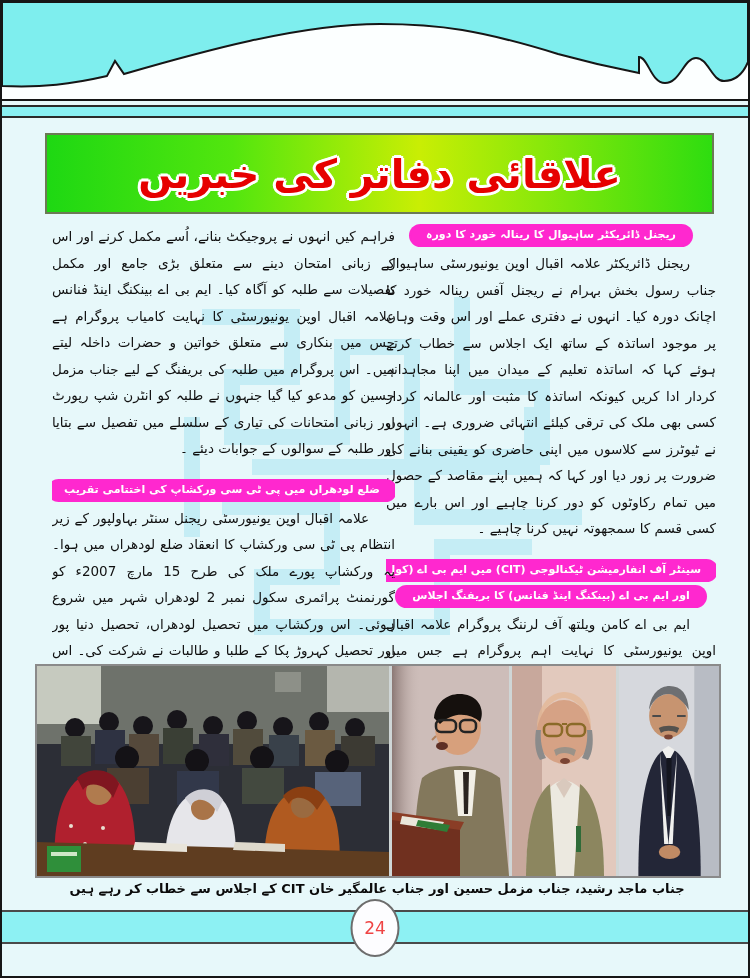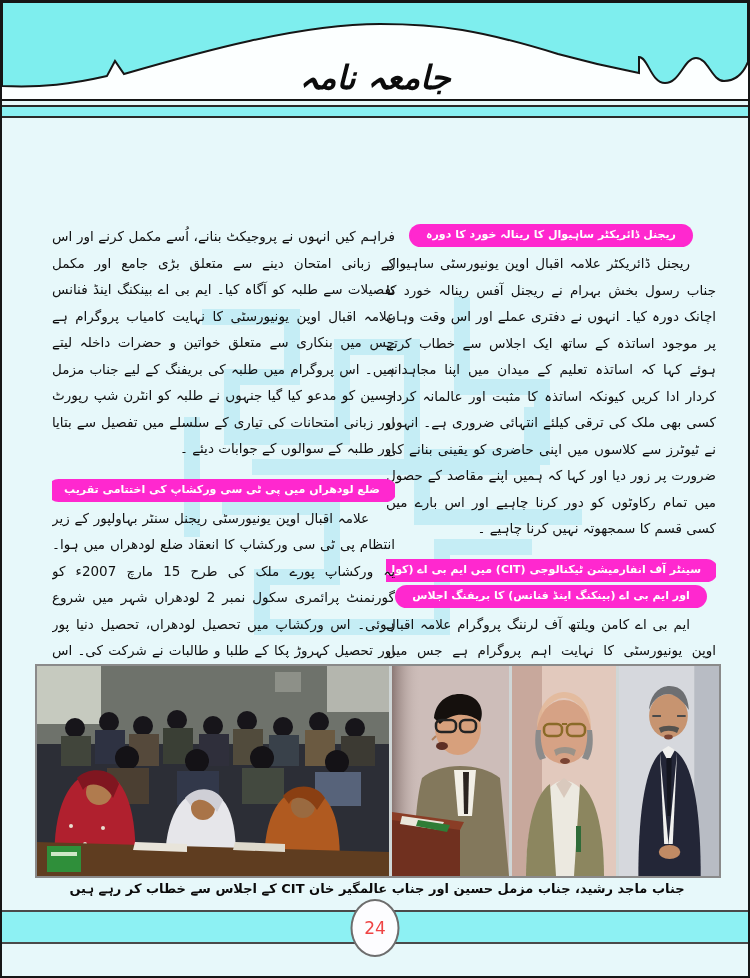--- a/index.html
+++ b/index.html
@@ -87,25 +87,27 @@
 
   <div class="masthead">
     <svg width="746" height="97" viewBox="0 0 746 97" preserveAspectRatio="none">
       <path d="M0,0 L746,0 L746,60
                C741,72 734,79 722,79 C710,79 706,56 694,56 C682,56 678,81 663,81
                C649,81 646,55 637,55 L637,71
                C606,65 585,60 556,52 C478,28 438,22 378,22
                C298,22 198,50 122,72 L113,59 L105,74
                C70,82 40,86 0,84 Z" fill="#7eeeee" stroke="#161616" stroke-width="2"></path>
     </svg>
-    <div class="masthead-title">جامعہ نامہ</div>
   </div>
 
   <div class="strip"></div>
 
+  <div class="banner">
+    <span class="banner-title">علاقائی دفاتر کی خبریں</span>
+  </div>
 
   <div class="watermark">
     <svg width="430" height="400" viewBox="0 0 430 400">
       <g fill="none" stroke="#9adfee" stroke-width="16" opacity="0.55">
         <path d="M40,60 h90 v60 h-60 v60 h110 v-90 h70 v120 h-160"></path>
         <path d="M300,40 v90 h80 v70 h-120 v60 h160"></path>
         <path d="M60,250 h110 v70 h-70 v50 h180 v-80 h90"></path>
         <path d="M250,210 h120 v-60"></path>
         <path d="M30,160 v120"></path>
       </g>

